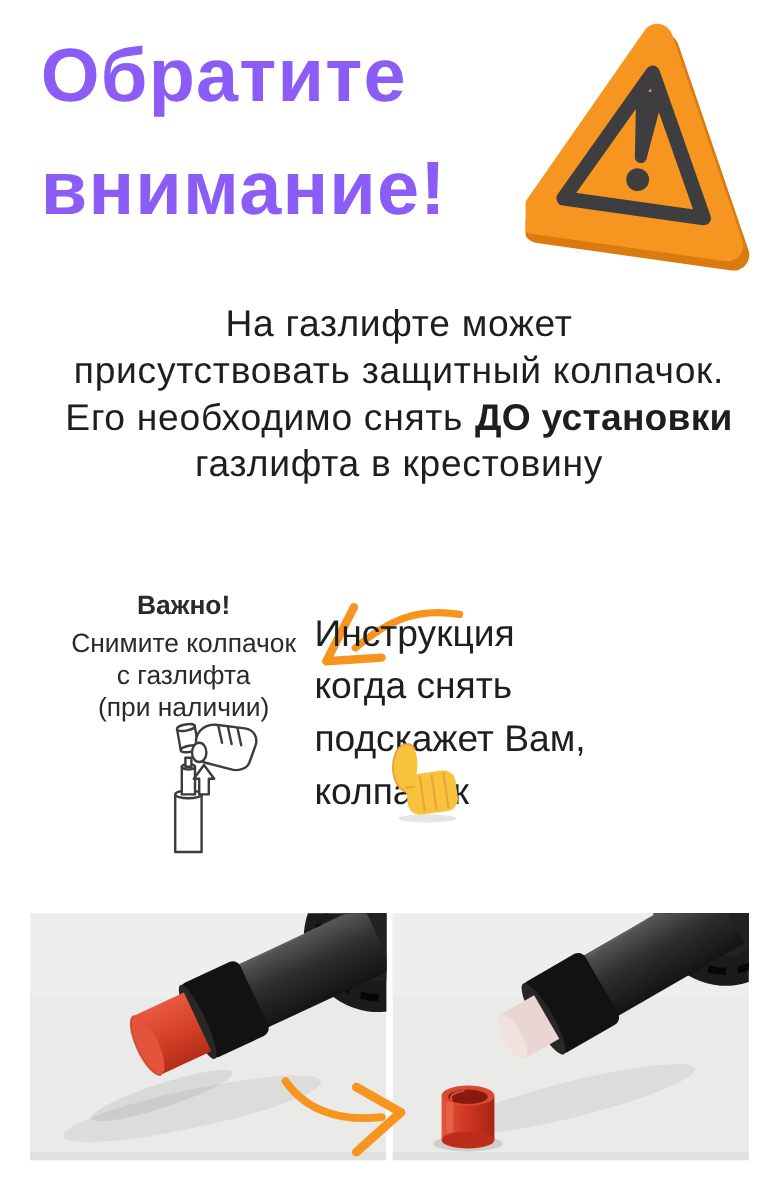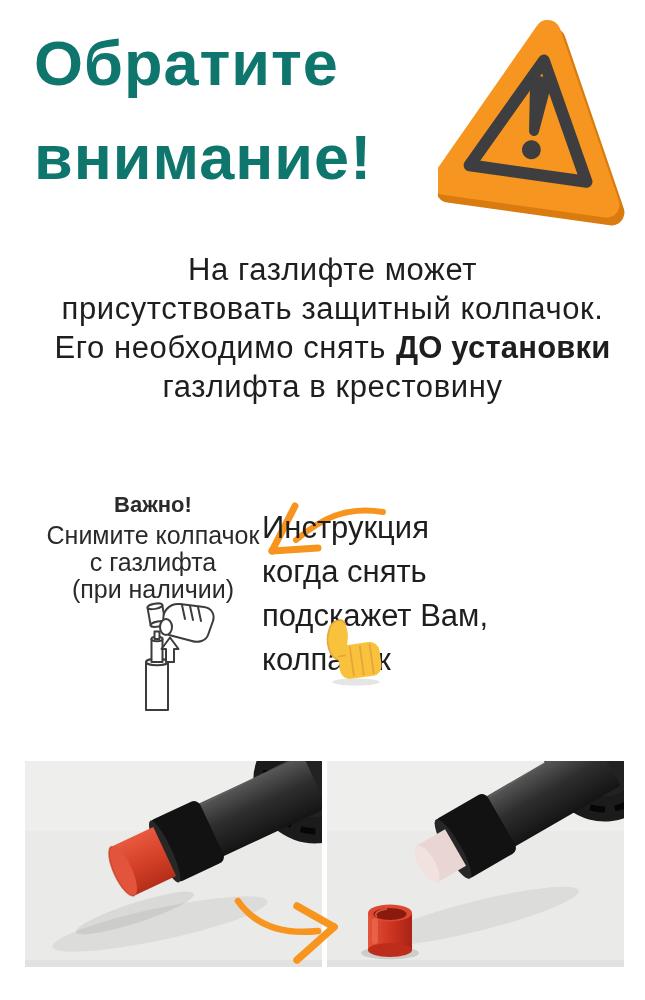--- a/index.html
+++ b/index.html
@@ -2,32 +2,32 @@
 <html><head>
 <meta charset="utf-8">
 <style>
   html,body{margin:0;padding:0;background:#fff;}
   .page{
     position:relative;width:645px;height:1000px;background:#ffffff;
     font-family:"Liberation Sans", sans-serif;color:#1E1E1E;overflow:hidden;
   }
   
   .title{position:absolute;left:34px;top:16px;margin:0;font-size:63px;font-weight:700;
-         color:#0f766e;line-height:94px;letter-spacing:1px;}
+         color:#8b5cf6;line-height:94px;letter-spacing:1px;}
   .title .t-line{display:block;}
   
   .triangle{position:absolute;left:438px;top:18px;width:192px;height:212px;}
   
   .notice{position:absolute;left:10px;top:250px;width:645px;text-align:center;
           font-size:31px;line-height:39px;letter-spacing:0.6px;color:#1E1E1E;}
   .notice .seg-bold{font-weight:700;margin-left:0.32em;letter-spacing:0.2px;}
   
   .important{position:absolute;left:28px;top:492px;width:250px;text-align:center;color:#2A2A2A;}
   .imp-title{font-size:22px;font-weight:700;line-height:26px;margin-bottom:4px;}
-  .imp-line{font-size:25px;line-height:27px;}
+  .imp-line{font-size:22px;line-height:27px;}
   .illustration{position:absolute;left:138px;top:599px;width:84px;height:116px;}
   
   .arrow-left{position:absolute;left:260px;top:496px;width:132px;height:64px;}
   
   .inst-note{position:absolute;right:53px;top:506px;width:330px;text-align:left;
              font-size:31px;line-height:44px;color:#1E1E1E;}
   .thumbs{position:absolute;left:322px;top:608px;width:66px;height:78px;}
   
   .photos{position:absolute;left:25px;top:761px;width:599px;height:206px;display:flex;gap:5px;background:#fff;}
   .photos svg{display:block;}

